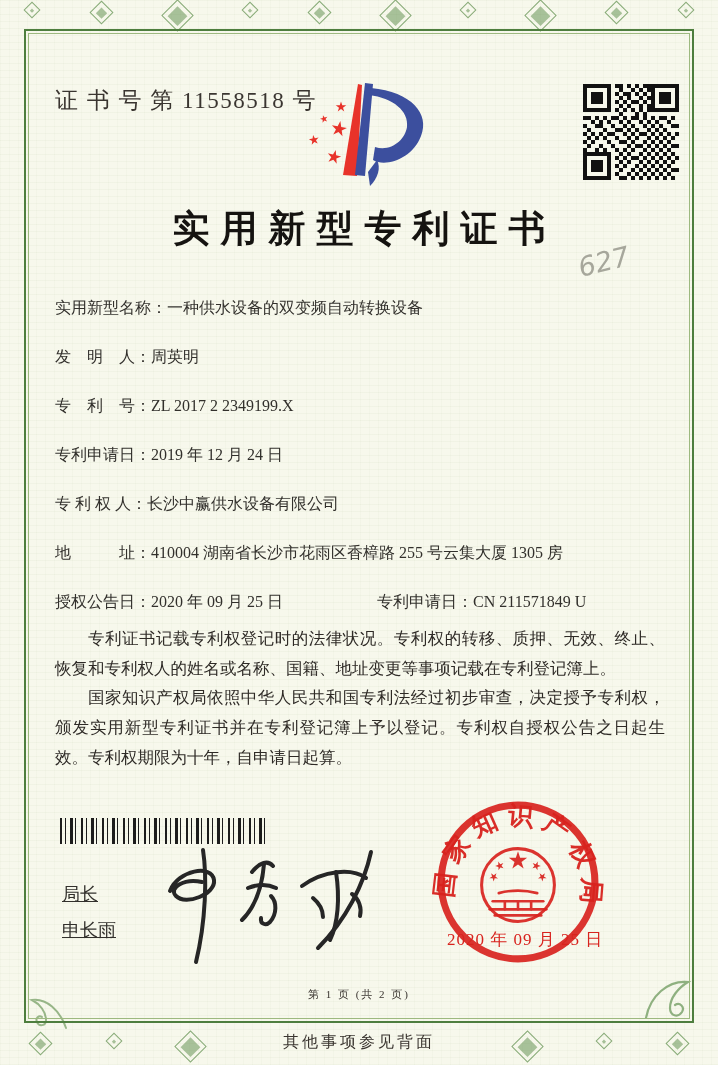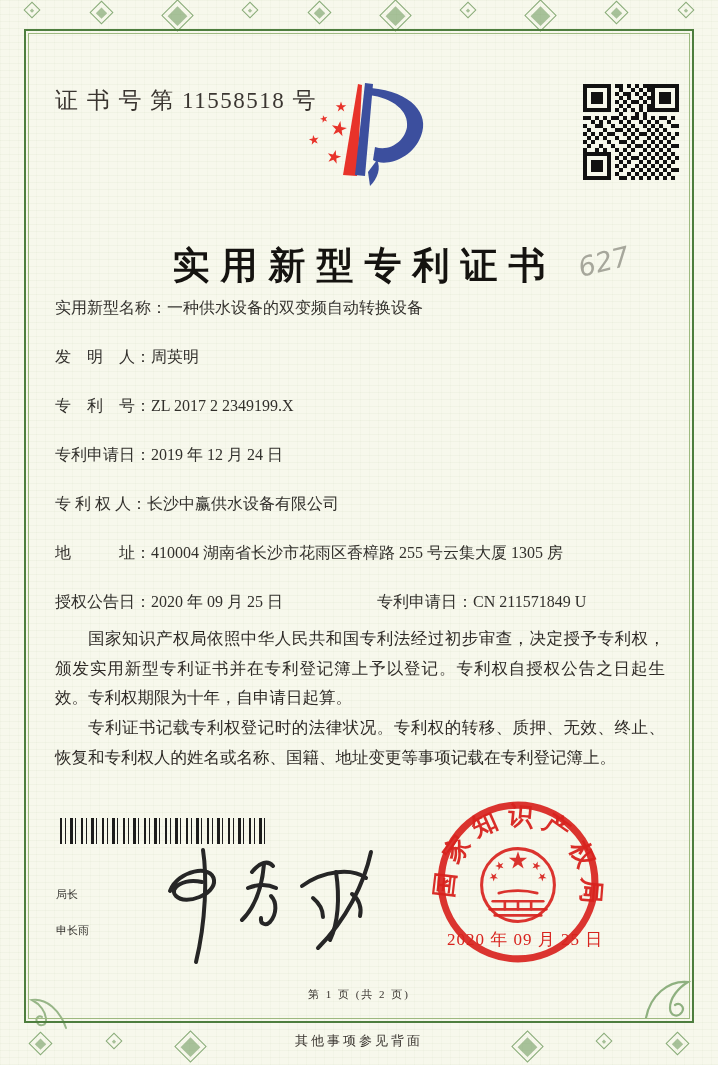--- a/index.html
+++ b/index.html
@@ -26,41 +26,41 @@
   .motif.sm{width:10px;height:10px;}
   .flourish{position:absolute;}
   
   .frame{position:absolute;left:24px;top:29px;width:666px;height:990px;border:2px solid #4e7e3e;}
   .frame::after{content:"";position:absolute;inset:2px;border:1px solid #9db97f;}
   
   .cert-no{position:absolute;left:55px;top:85px;font-size:23px;letter-spacing:1.5px;color:#3a3530;}
   .logo{position:absolute;left:280px;top:76px;}
   .qr{position:absolute;left:583px;top:84px;}
   .title{position:absolute;top:204px;left:0;right:0;text-align:center;
-         font-size:37px;font-weight:bold;letter-spacing:11px;padding-left:11px;color:#151310;margin-top:37px;}
+         font-size:37px;font-weight:bold;letter-spacing:11px;padding-left:11px;color:#151310;}
   .scribble{position:absolute;left:578px;top:246px;color:#8d8d82;font-size:27px;
             font-family:"DejaVu Sans",sans-serif;transform:rotate(-14deg);opacity:.75;font-style:italic;}
   
   .fields{position:absolute;left:55px;top:294px;width:612px;font-size:16px;color:#32302c;}
   .frow{line-height:28px;margin-bottom:21px;white-space:nowrap;}
   .frow .pair1{display:inline-block;width:318px;}
   
   .body-text{position:absolute;left:55px;top:624px;width:610px;font-size:16.5px;
              line-height:1.8;color:#2e2a26;text-align:justify;}
   .body-text p{margin:0;text-indent:2em;}
   
   .barcode{position:absolute;left:60px;top:818px;width:208px;height:26px;
     background:
       repeating-linear-gradient(90deg,#1d1d1d 0 2px,transparent 2px 5px,#1d1d1d 5px 6px,transparent 6px 10px,#1d1d1d 10px 13px,transparent 13px 15px,#1d1d1d 15px 16px,transparent 16px 21px);}
-  .director{position:absolute;left:56px;top:876px;font-size:11px;line-height:36px;color:#32302c;}
+  .director{position:absolute;left:62px;top:876px;font-size:18px;line-height:36px;color:#32302c;text-decoration:underline;}
   .signature{position:absolute;left:140px;top:836px;}
   .seal{position:absolute;left:432px;top:796px;}
   .seal-date{position:absolute;left:447px;top:928px;font-size:17px;color:#d8231e;letter-spacing:1px;white-space:nowrap;}
   .page-info{position:absolute;top:987px;left:0;right:0;text-align:center;font-size:11px;letter-spacing:2px;color:#3a3530;}
-  .back-note{position:absolute;top:1032px;left:0;right:0;text-align:center;font-size:13px;letter-spacing:3px;color:#3a3530;z-index:2;}
+  .back-note{position:absolute;top:1032px;left:0;right:0;text-align:center;font-size:16px;letter-spacing:3px;color:#3a3530;z-index:2;}
 </style>
 </head>
 <body>
 
 <div class="page">
 
   <div class="lace-top">
     <div class="motif sm"></div>
     <div class="motif"></div>
     <div class="motif lg"></div>
@@ -165,22 +165,22 @@
     <div class="frow"><span>专利申请日：</span><span>2019 年 12 月 24 日</span></div>
     <div class="frow"><span>专 利 权 人：</span><span>长沙中赢供水设备有限公司</span></div>
     <div class="frow"><span>地　　　址：</span><span>410004 湖南省长沙市花雨区香樟路 255 号云集大厦 1305 房</span></div>
     <div class="frow">
       <span class="pair1"><span>授权公告日：</span><span>2020 年 09 月 25 日</span></span>
       <span><span>专利申请日：</span><span>CN 211571849 U</span></span>
     </div>
   </div>
 
   <div class="body-text">
+    <p>专利证书记载专利权登记时的法律状况。专利权的转移、质押、无效、终止、恢复和专利权人的姓名或名称、国籍、地址变更等事项记载在专利登记簿上。</p>
     <p>国家知识产权局依照中华人民共和国专利法经过初步审查，决定授予专利权，颁发实用新型专利证书并在专利登记簿上予以登记。专利权自授权公告之日起生效。专利权期限为十年，自申请日起算。</p>
-    <p>专利证书记载专利权登记时的法律状况。专利权的转移、质押、无效、终止、恢复和专利权人的姓名或名称、国籍、地址变更等事项记载在专利登记簿上。</p>
   </div>
 
   <div class="barcode"></div>
 
   <div class="director">
     <div>局长</div>
     <div>申长雨</div>
   </div>
 
   <svg class="signature" width="250" height="130" viewBox="0 0 250 130">

